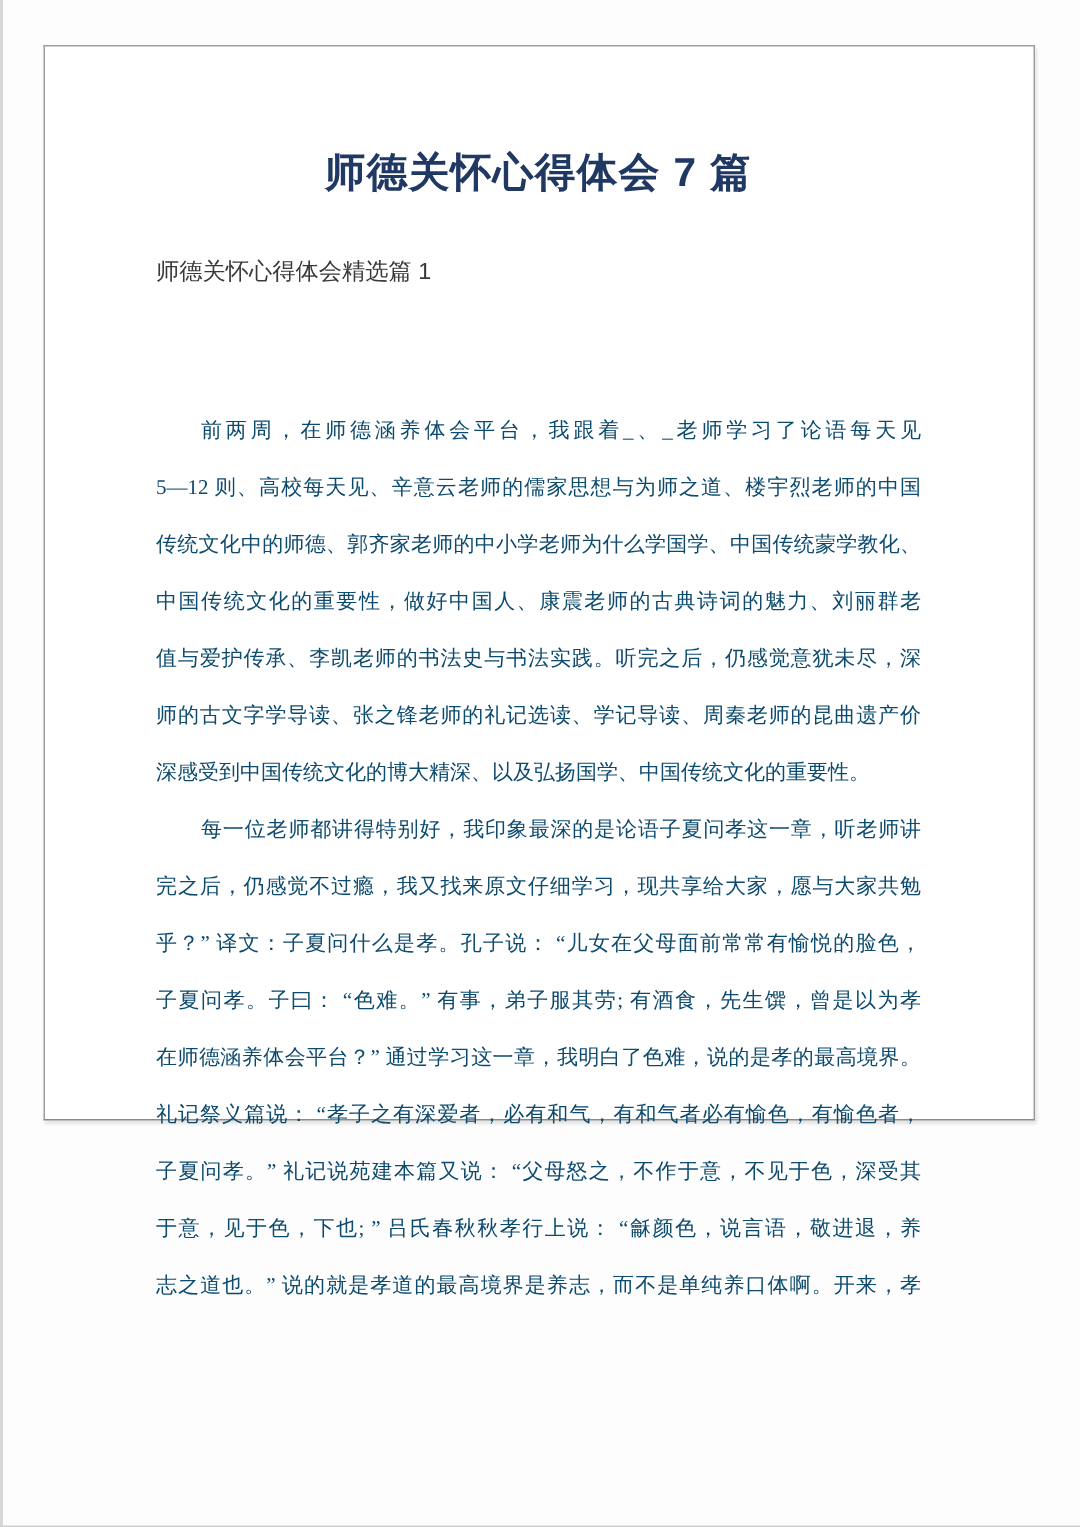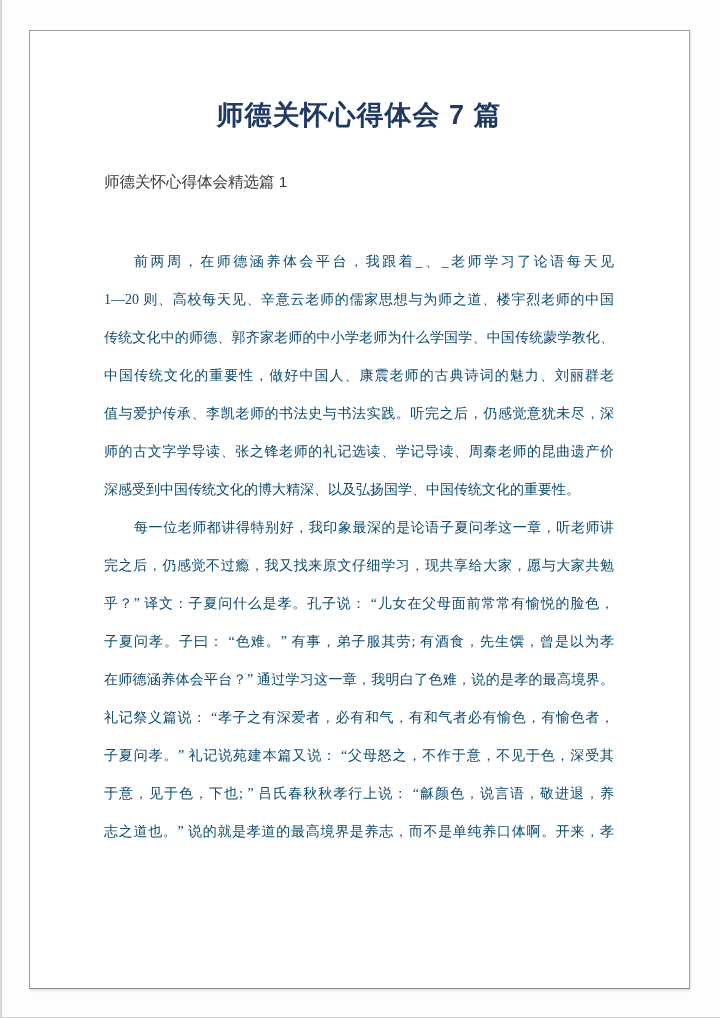--- a/index.html
+++ b/index.html
@@ -19,42 +19,42 @@
     background: #d7d7d7;
   }
   .window-edge-bottom {
     position: absolute; left: 0; bottom: 0;
     width: 720px; height: 1px;
     background: #cfcfcf;
   }
   .doc-page {
     position: absolute;
     left: 29px; top: 30px;
-    width: 661px; height: 959px;
+    width: 661px; height: 717px;
     background: #ffffff;
     border: 1px solid #9e9e9e;
     border-bottom-color: #8a8a8a;
     box-shadow: 1px 2px 2px rgba(0,0,0,0.10);
     padding: 66px 75px 0 74px;
   }
   .doc-title {
     font-size: 27px;
     line-height: 36px;
     font-weight: bold;
     letter-spacing: 1px;
     text-align: center;
     color: #1f3864;
     margin-bottom: 38px;
   }
   .doc-subtitle {
     font-size: 15.5px;
     line-height: 22px;
     color: #3a3a3a;
     text-align: left;
-    margin-bottom: 50px;
+    margin-bottom: 76px;
   }
   .paragraph { margin: 0; }
   .line {
     font-size: 14px;
     line-height: 38px;
     height: 38px;
     overflow: hidden;
     color: #0c4a6e;
     text-align: justify;
     text-align-last: justify;
@@ -70,21 +70,21 @@
 <div class="viewport">
   <div class="window-edge-left"></div>
   <div class="window-edge-bottom"></div>
 
   <div class="doc-page">
     <h1 class="doc-title">师德关怀心得体会 7 篇</h1>
     <div class="doc-subtitle">师德关怀心得体会精选篇 1</div>
 
     <div class="paragraph">
       <div class="line indent">前两周，在师德涵养体会平台，我跟着_、_老师学习了论语每天见</div>
-      <div class="line">1—20 则、高校每天见、辛意云老师的儒家思想与为师之道、楼宇烈老师的中国</div>
+      <div class="line">5—12 则、高校每天见、辛意云老师的儒家思想与为师之道、楼宇烈老师的中国</div>
       <div class="line">传统文化中的师德、郭齐家老师的中小学老师为什么学国学、中国传统蒙学教化、</div>
       <div class="line">中国传统文化的重要性，做好中国人、康震老师的古典诗词的魅力、刘丽群老</div>
       <div class="line">值与爱护传承、李凯老师的书法史与书法实践。听完之后，仍感觉意犹未尽，深</div>
       <div class="line">师的古文字学导读、张之锋老师的礼记选读、学记导读、周秦老师的昆曲遗产价</div>
       <div class="line para-end">深感受到中国传统文化的博大精深、以及弘扬国学、中国传统文化的重要性。</div>
     </div>
 
     <div class="paragraph">
       <div class="line indent">每一位老师都讲得特别好，我印象最深的是论语子夏问孝这一章，听老师讲</div>
       <div class="line">完之后，仍感觉不过瘾，我又找来原文仔细学习，现共享给大家，愿与大家共勉</div>

